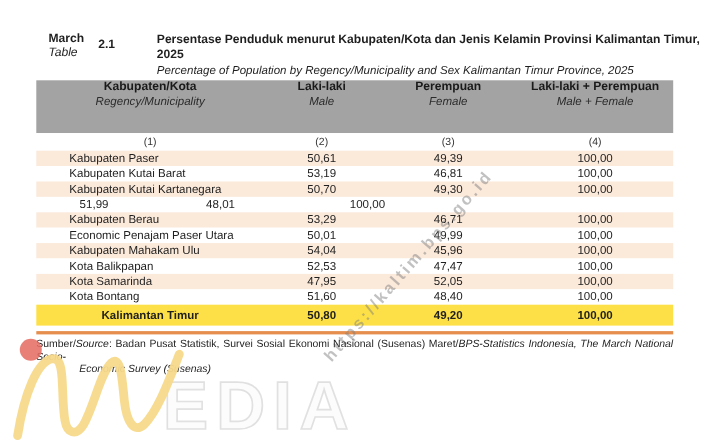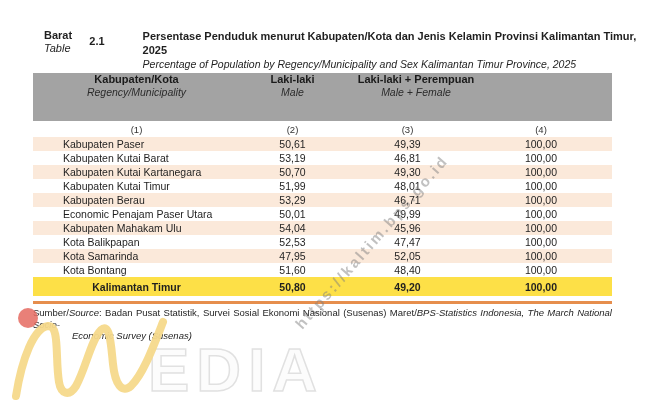--- a/index.html
+++ b/index.html
@@ -63,39 +63,43 @@
   }
   .wm-logo { position:absolute; left:0; top:290px; z-index:6; }
 </style>
 </head>
 <body>
 
 <div class="page">
 
   <div class="title-block">
     <div class="tb-label">
-      <div class="l1">Barat</div>
+      <div class="l1">March</div>
       <div class="l2">Table</div>
     </div>
     <div class="tb-num">2.1</div>
     <div class="tb-titles">
       <div class="t1">Persentase Penduduk menurut Kabupaten/Kota dan Jenis Kelamin Provinsi Kalimantan Timur, 2025</div>
       <div class="t2">Percentage of Population by Regency/Municipality and Sex Kalimantan Timur Province, 2025</div>
     </div>
   </div>
 
   <div class="stat-table">
     <div class="thead">
       <div class="th c0">
         <div class="h1">Kabupaten/Kota</div>
         <div class="h2">Regency/Municipality</div>
       </div>
       <div class="th c1">
         <div class="h1">Laki-laki</div>
         <div class="h2">Male</div>
+      </div>
+      <div class="th c2">
+        <div class="h1">Perempuan</div>
+        <div class="h2">Female</div>
       </div>
       <div class="th c3">
         <div class="h1">Laki-laki + Perempuan</div>
         <div class="h2">Male + Female</div>
       </div>
     </div>
 
     <div class="colnums">
       <div class="cell c0">(1)</div>
       <div class="cell c1">(2)</div>
@@ -116,21 +120,20 @@
           <div class="cell c2">46,81</div>
           <div class="cell c3">100,00</div>
         </div>
         <div class="trow odd">
           <div class="cell c0">Kabupaten Kutai Kartanegara</div>
           <div class="cell c1">50,70</div>
           <div class="cell c2">49,30</div>
           <div class="cell c3">100,00</div>
         </div>
         <div class="trow even">
-          <div class="cell c0">Kabupaten Kutai Timur</div>
           <div class="cell c1">51,99</div>
           <div class="cell c2">48,01</div>
           <div class="cell c3">100,00</div>
         </div>
         <div class="trow odd">
           <div class="cell c0">Kabupaten Berau</div>
           <div class="cell c1">53,29</div>
           <div class="cell c2">46,71</div>
           <div class="cell c3">100,00</div>
         </div>

